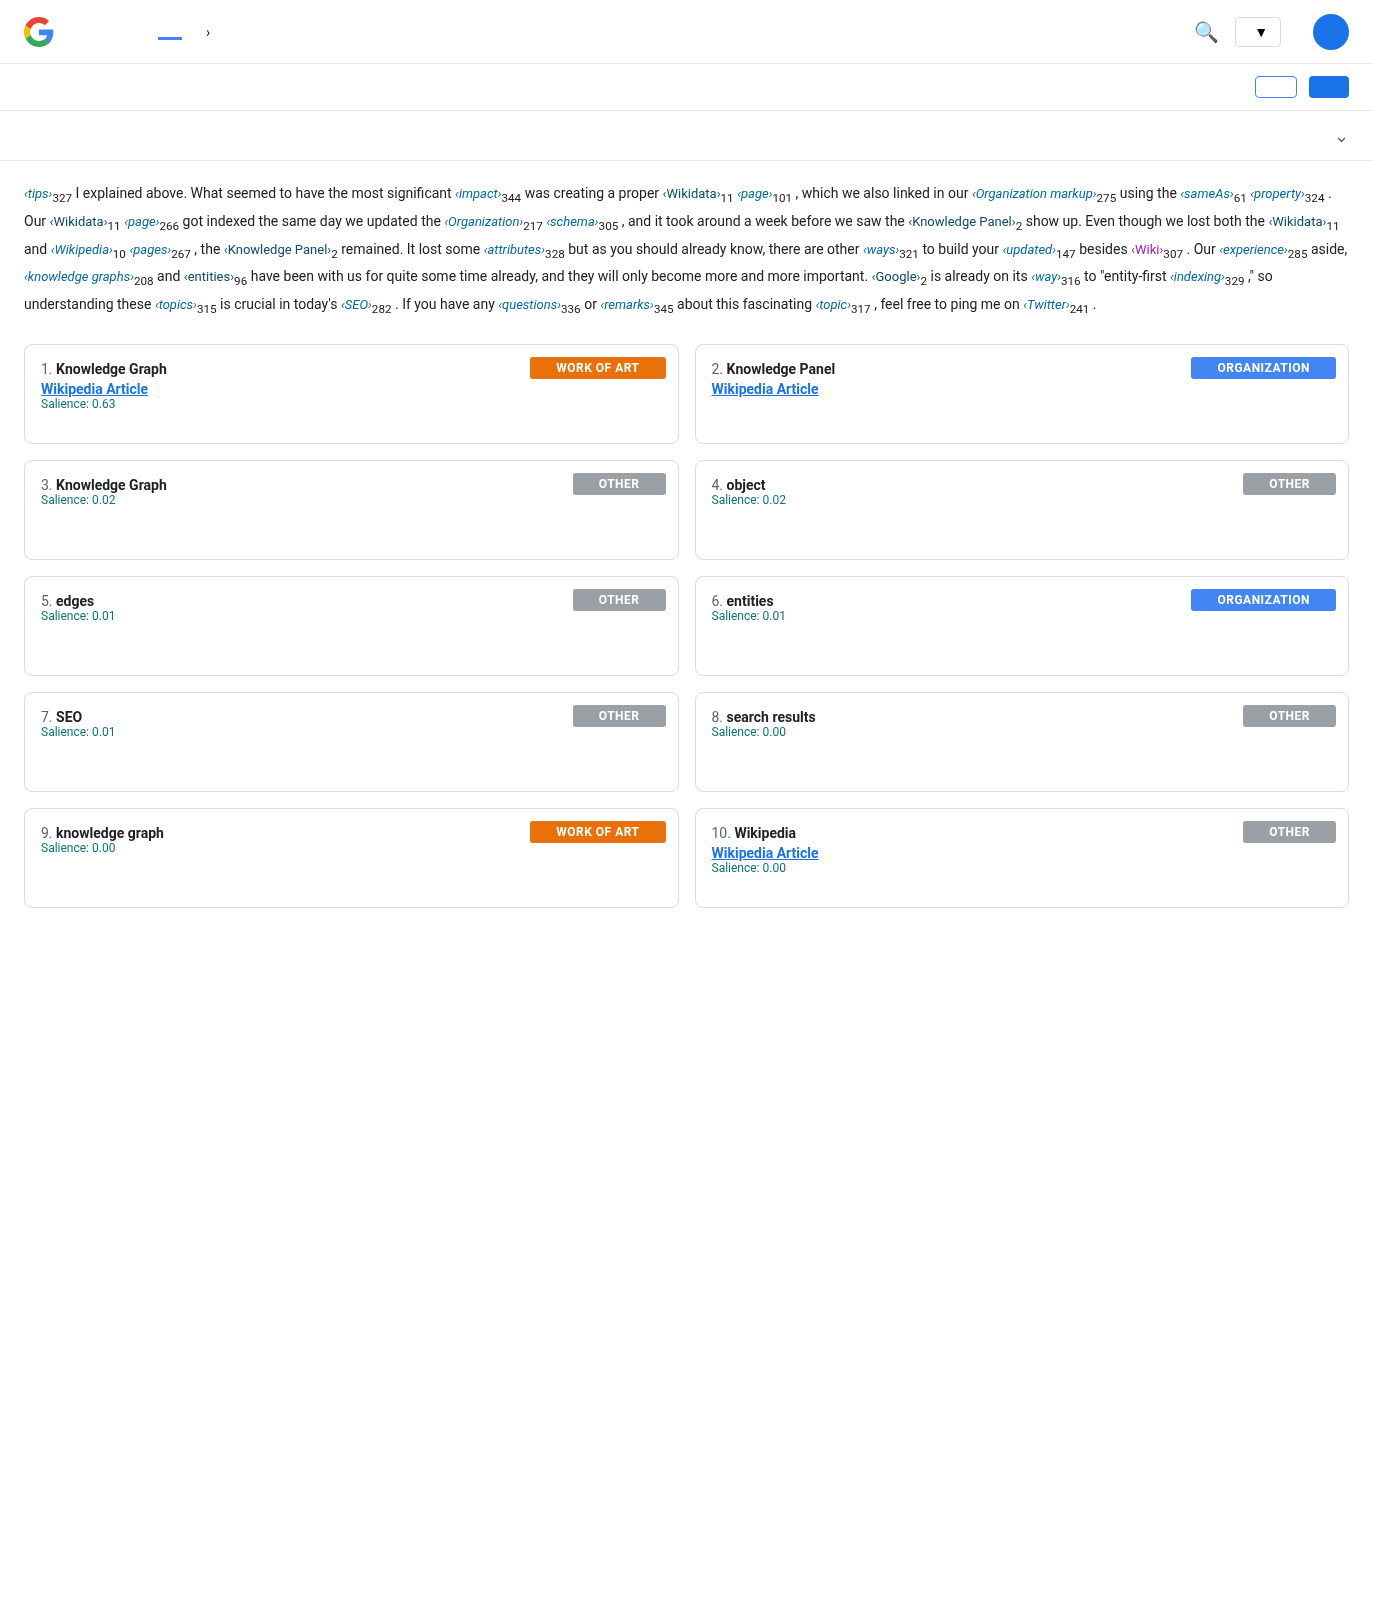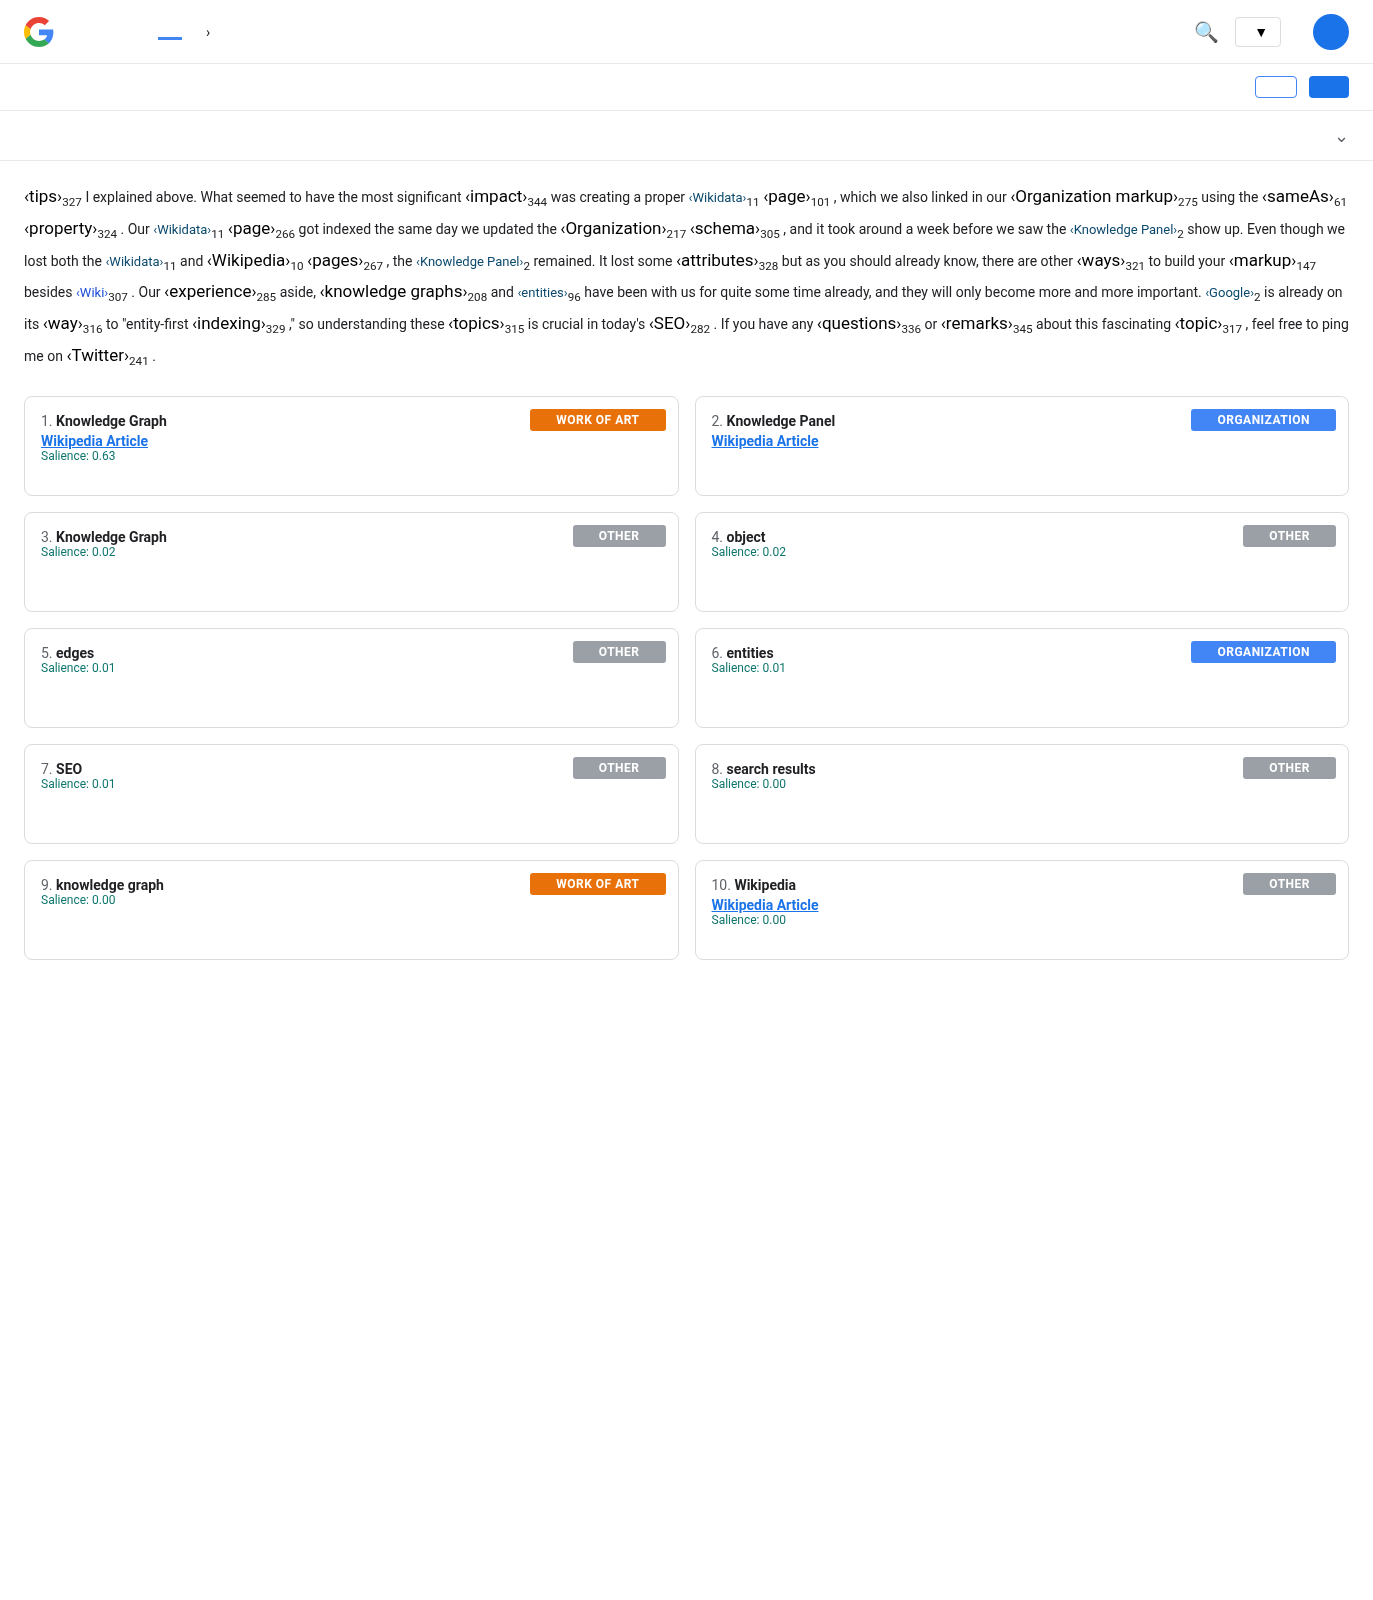--- a/index.html
+++ b/index.html
@@ -30,23 +30,23 @@
     
     .nl-panel { border-bottom: 1px solid #e8eaed; padding: 14px 24px; display: flex; align-items: center; justify-content: space-between; }
     .nl-label { font-size: 13px; font-weight: 700; letter-spacing: 0.5px; color: #202124; }
     .chevron { font-size: 18px; color: #5f6368; cursor: pointer; }
 
     
     .main { padding: 20px 24px; }
 
     
     .text-content { font-size: 14px; line-height: 1.8; color: #202124; margin-bottom: 24px; }
-    .entity { color: #000000; font-size: 17px; }
+    .entity { color: #0369a1; font-size: 13px; font-style: italic; }
     .entity-link { color: #0c4a6e; text-decoration: none; font-size: 13px; }
-    .entity-green { color: #1d4ed8; font-size: 13px; }
+    .entity-green { color: #a21caf; font-size: 13px; }
 
     
     .cards-grid { display: grid; grid-template-columns: 1fr 1fr; gap: 16px; }
     .card { border: 1px solid #dadce0; border-radius: 8px; padding: 16px; position: relative; min-height: 100px; }
     .card-number { font-size: 14px; color: #5f6368; }
     .card-name { font-size: 14px; font-weight: 700; color: #202124; }
     .card-link { color: #1a73e8; text-decoration: underline; font-size: 14px; display: block; margin-top: 4px; font-weight: bold; }
     .card-salience { font-size: 12px; color: #0f766e; }
     .badge { position: absolute; top: 12px; right: 12px; padding: 4px 26px; border-radius: 3px; font-size: 12px; font-weight: 700; letter-spacing: 0.5px; color: #fff; }
     .badge-work { background: #e8710a; }
@@ -131,21 +131,21 @@
     <span> and </span>
     <span><span class="entity">‹Wikipedia›</span><sub>10</sub></span>
     <span> <span class="entity">‹pages›</span><sub>267</sub></span>
     <span>, the </span>
     <span><span class="entity-link">‹Knowledge Panel›</span><sub>2</sub></span>
     <span> remained. It lost some </span>
     <span><span class="entity">‹attributes›</span><sub>328</sub></span>
     <span> but as you should already know, there are other </span>
     <span><span class="entity">‹ways›</span><sub>321</sub></span>
     <span> to build your </span>
-    <span><span class="entity">‹markup›</span><sub>147</sub></span>
+    <span><span class="entity">‹updated›</span><sub>147</sub></span>
     <span> besides </span>
     <span><span class="entity-green">‹Wiki›</span><sub>307</sub></span>
     <span>. Our </span>
     <span><span class="entity">‹experience›</span><sub>285</sub></span>
     <span> aside, </span>
     <span><span class="entity">‹knowledge graphs›</span><sub>208</sub></span>
     <span> and </span>
     <span><span class="entity-link">‹entities›</span><sub>96</sub></span>
     <span> have been with us for quite some time already, and they will only become more and more important. </span>
     <span><span class="entity-link">‹Google›</span><sub>2</sub></span>

